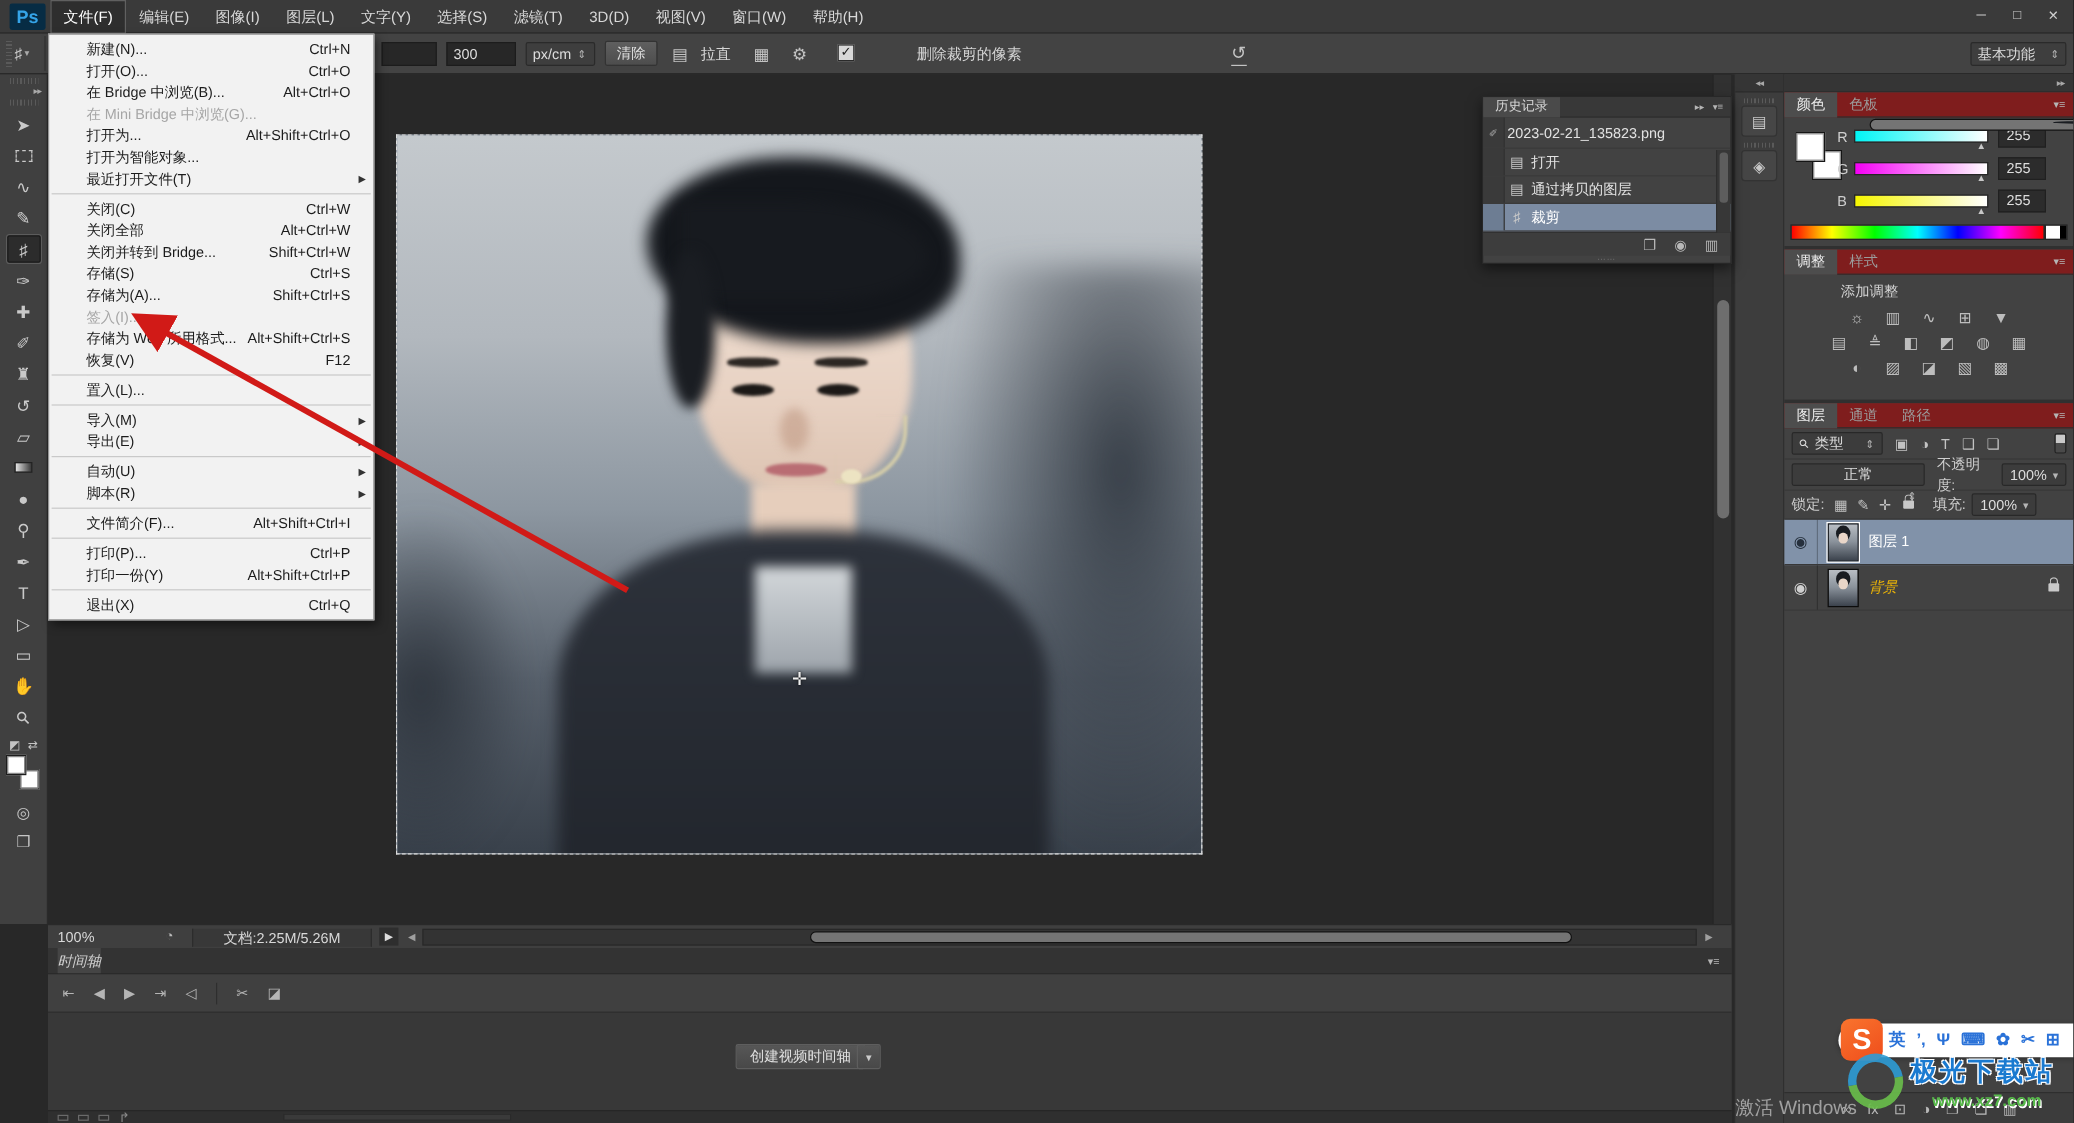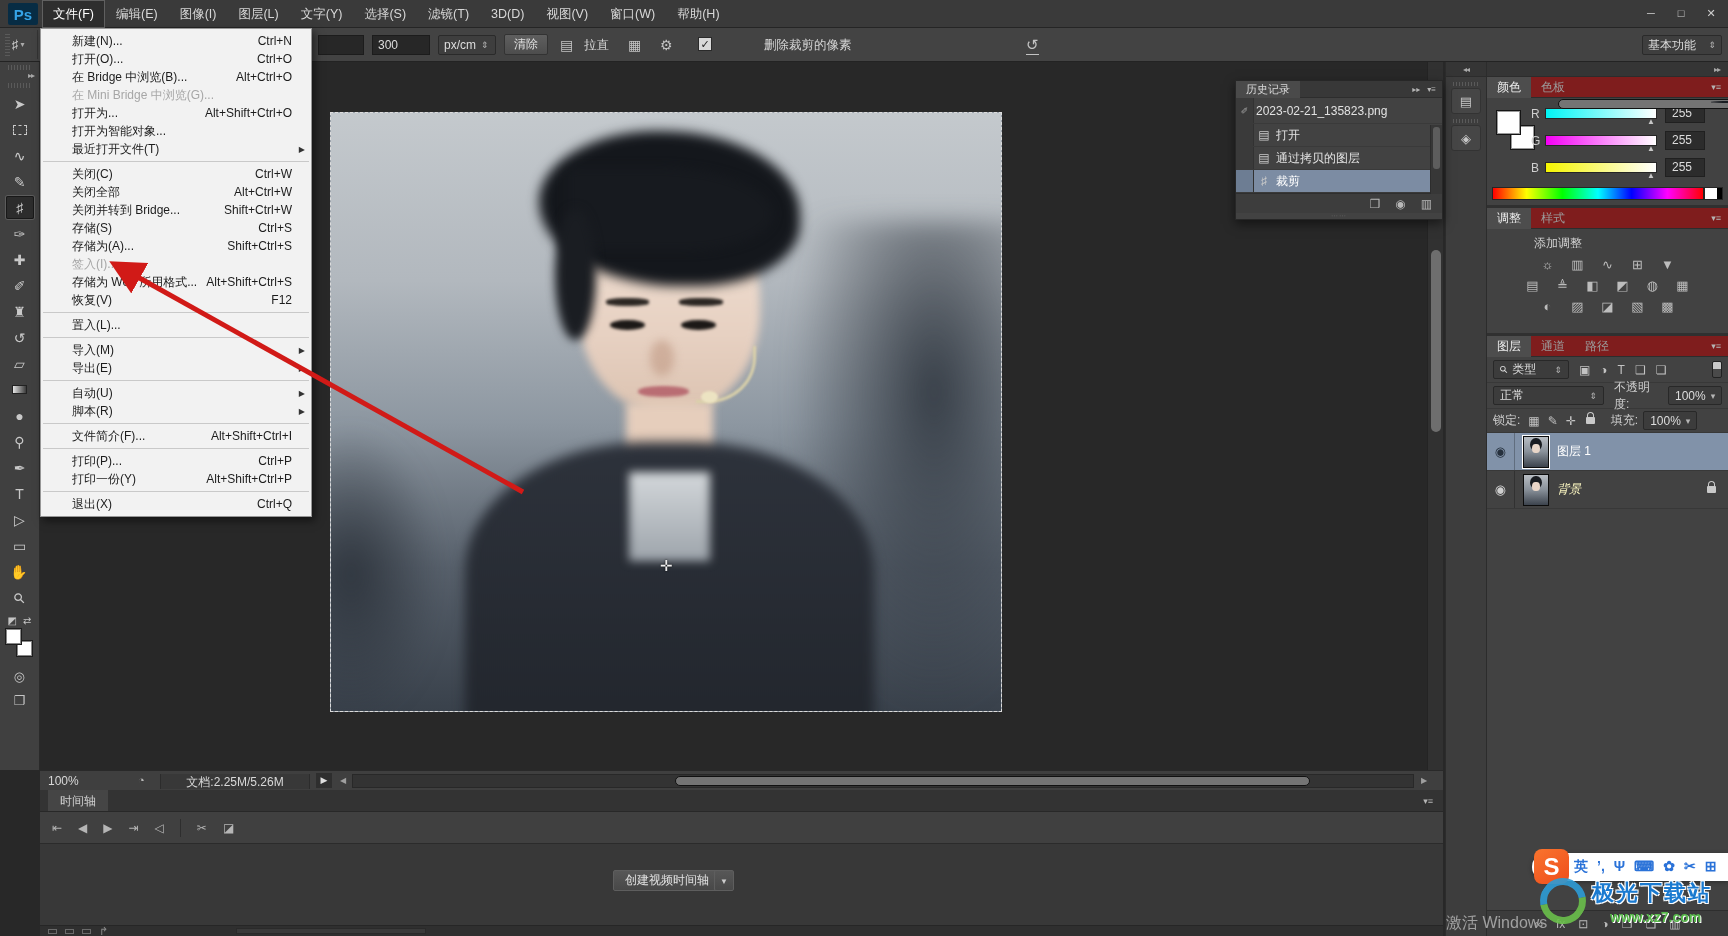--- a/index.html
+++ b/index.html
@@ -129,21 +129,21 @@
   .lbl{color:#cfcfcf;font-size:12px;}
   .lock-css{display:inline-block;width:9px;height:7px;background:#c9c9c9;border-radius:1px;position:relative;margin-left:2px;}
   .lock-css::before{content:"";position:absolute;left:1px;top:-5px;width:5px;height:5px;border:1.5px solid #c9c9c9;border-bottom:none;border-radius:4px 4px 0 0;}
   .layer-row{display:flex;align-items:center;height:38px;border-bottom:1px solid #383838;}
   .layer-row.selected{background:#8192a9;}
   .eye-well{width:28px;align-self:stretch;display:flex;align-items:center;justify-content:center;border-right:1px solid rgba(0,0,0,.25);color:#2e2e2e;font-size:13px;}
   .layer-row .eye-well{color:#cfcfcf;}
   .layer-row.selected .eye-well{color:#26303d;}
   .l-thumb{width:26px;height:32px;margin:0 8px;border:1px solid #0c0c0c;}
   .layer-row.selected .l-thumb{outline:1px solid #fff;}
-  .l-name{font-size:12px;color:#fef9c3;}
+  .l-name{font-size:12px;color:#eab308;}
   .layer-row.selected .l-name{color:#fff;}
   .l-lock{margin-left:auto;margin-right:12px;}
   .lp-fill{flex:1;background:#424242;}
   .lp-bottom{height:26px;background:#3c3c3c;border-top:1px solid #2e2e2e;display:flex;align-items:center;justify-content:center;gap:13px;color:#b8b8b8;font-size:12px;}
   .lp-bottom .bic{font-style:normal;}
 
   .mini-photo{background:linear-gradient(180deg,#b9bec4 0%,#8a929b 48%,#3c434d 100%);position:relative;overflow:hidden;}
   .mini-photo::before{content:"";position:absolute;left:24%;top:4%;width:50%;height:45%;background:#191c21;border-radius:50%;}
   .mini-photo::after{content:"";position:absolute;left:35%;top:25%;width:30%;height:30%;background:#e9d6c8;border-radius:48%;}
 
@@ -154,21 +154,21 @@
   .sb-doc{position:absolute;left:120px;top:3px;width:150px;text-align:center;color:#d8d8d8;font-size:12px;background:#383838;border-left:1px solid #2c2c2c;border-right:1px solid #2c2c2c;height:15px;}
   .sb-fly{position:absolute;left:276px;top:2px;width:16px;height:15px;background:#2e2e2e;color:#ddd;font-size:9px;text-align:center;line-height:15px;}
   .sb-la{position:absolute;left:300px;top:5px;color:#9f9f9f;font-size:8px;}
   .h-scrollbar{position:absolute;left:312px;top:3px;width:1062px;height:14px;background:#333;border:1px solid #282828;}
   .h-thumb{position:absolute;left:320px;top:1px;width:635px;height:10px;background:#747474;border-radius:5px;}
   .sb-ra{position:absolute;left:1381px;top:5px;color:#9f9f9f;font-size:8px;}
 
   
   .timeline{position:absolute;left:40px;top:790px;width:1403px;height:146px;background:#3a3a3a;}
   .tl-tabs{height:22px;background:#333;border-bottom:1px solid #282828;display:flex;align-items:stretch;}
-  .tl-tab{margin-left:8px;padding:0 12px;background:#454545;line-height:22px;font-size:12px;color:#cfcfcf;}
+  .tl-tab{margin-left:8px;padding:0 0;background:#454545;line-height:22px;font-size:12px;color:#cfcfcf;font-style:italic;}
   .tl-menu{margin-left:auto;padding-right:10px;line-height:22px;color:#b5b5b5;font-size:9px;}
   .tl-controls{height:32px;background:#404040;border-bottom:1px solid #2b2b2b;display:flex;align-items:center;padding-left:12px;gap:16px;color:#b5b5b5;font-size:12px;}
   .tl-sep{width:1px;height:18px;background:#2e2e2e;}
   .tl-content{position:relative;height:81px;background:#383838;}
   .create-btn{position:absolute;left:573px;top:26px;height:21px;background:linear-gradient(#575757,#484848);border:1px solid #5e5e5e;border-radius:2px;color:#e0e0e0;font-size:12px;padding:0 11px;line-height:19px;}
   .create-dd{position:absolute;left:674px;top:26px;width:20px;height:21px;background:linear-gradient(#575757,#484848);border:1px solid #5e5e5e;border-radius:2px;color:#ccc;font-size:8px;text-align:center;line-height:21px;}
   .tl-bottom{height:11px;background:#2f2f2f;border-top:1px solid #262626;display:flex;align-items:center;gap:8px;padding-left:8px;color:#8a8a8a;font-size:8px;}
   .tlb-box{width:9px;height:5px;border:1px solid #6a6a6a;}
   .tlb-track{width:190px;height:6px;background:#3a3a3a;border:1px solid #2a2a2a;margin-left:120px;}
 
@@ -524,21 +524,21 @@
           <span style="display:inline-block;transform:rotate(-45deg);font-size:10px;">⚲</span>
           <span>类型</span>
           <span class="stp">⇕</span>
         </div>
         <span>
           <span class="lp-fico">▣</span><span class="lp-fico">◑</span><span class="lp-fico">T</span><span class="lp-fico">❑</span><span class="lp-fico">❏</span>
         </span>
         <span class="toggle"></span>
       </div>
       <div class="lp-row">
-        <div class="dd" style="width:116px;">
+        <div class="dd" style="width:116px;flex-direction:column;">
           <span>正常</span>
           <span class="stp">⇕</span>
         </div>
         <span class="lbl" style="margin-left:10px;">不透明度:</span>
         <div class="dd" style="width:54px;margin-left:5px;">
           <span>100%</span>
           <span class="stp">▾</span>
         </div>
       </div>
       <div class="lp-row" style="height:24px;">

